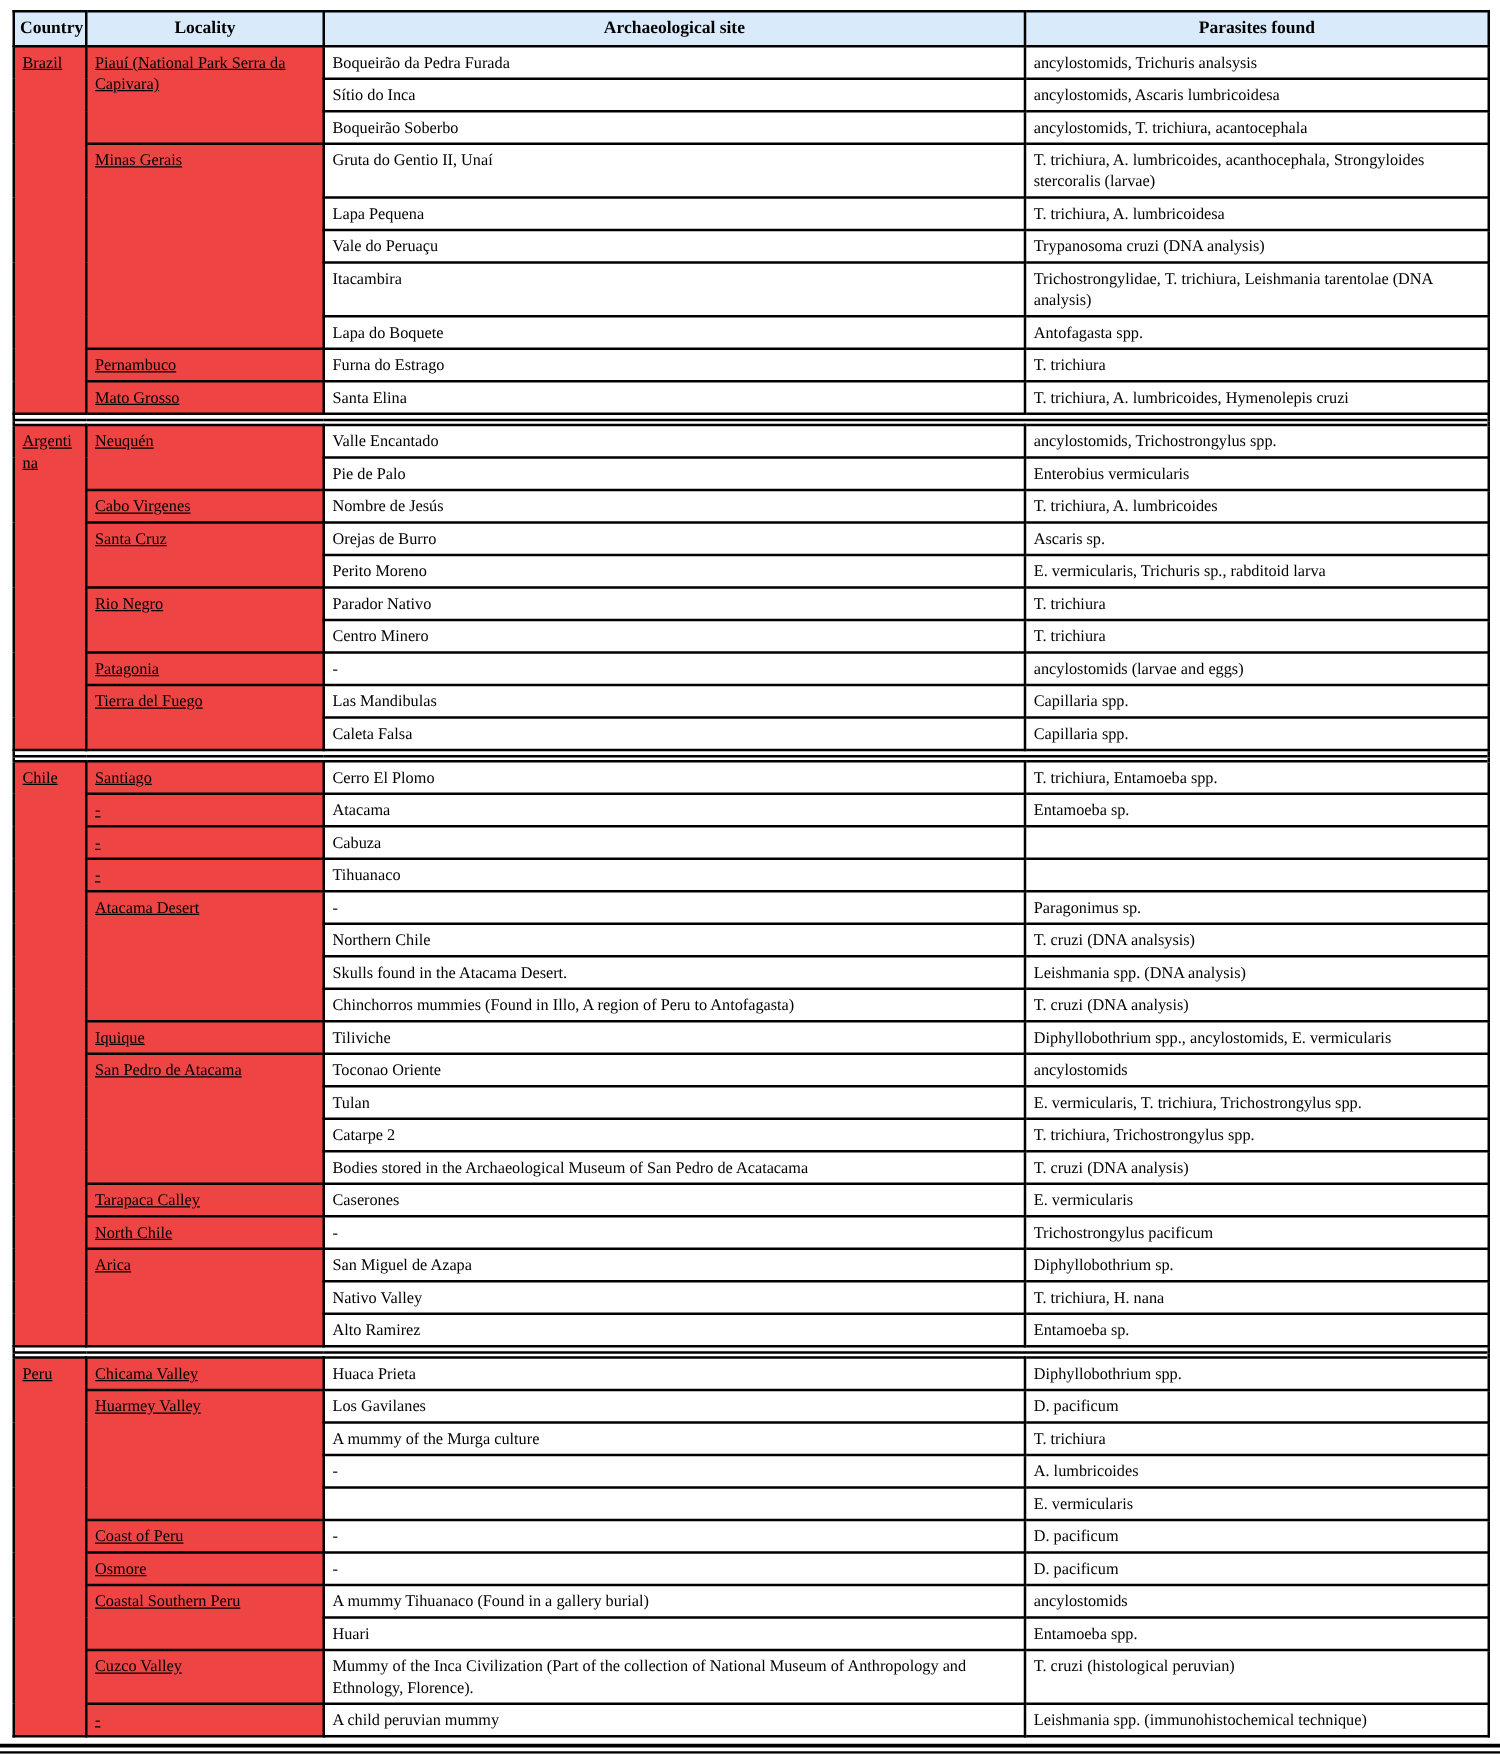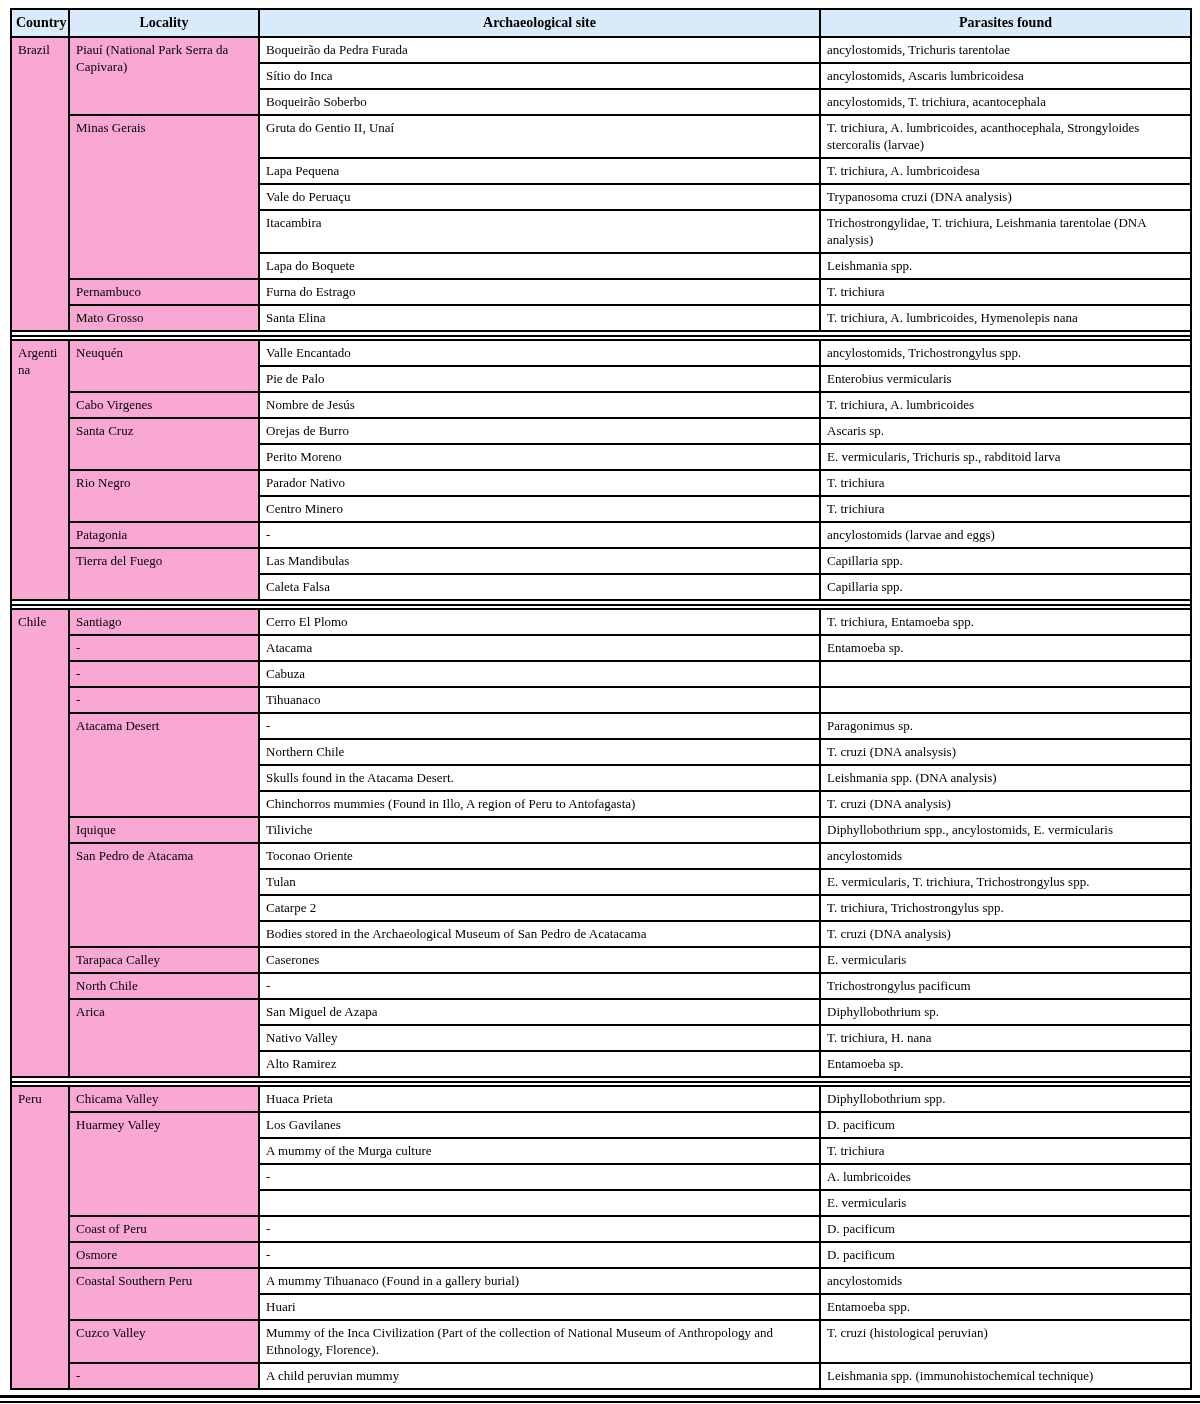--- a/index.html
+++ b/index.html
@@ -29,21 +29,21 @@
   }
   td {
     border: 2px solid #000;
     font-size: 13px;
     line-height: 17px;
     padding: 3px 6px 4px 6px;
     vertical-align: top;
     text-align: left;
     word-wrap: break-word;
   }
-  td.country, td.locality { background: #f9a8d4; }
+  td.country, td.locality { background: #ef4444; text-decoration: underline; }
   tr.sep td {
     padding: 0;
     line-height: 0;
     font-size: 0;
     border-top: none;
     border-bottom: none;
     border-left: 2px solid #000;
     border-right: 2px solid #000;
     background: #fff;
   }
@@ -74,21 +74,21 @@
         <th>Locality</th>
         <th>Archaeological site</th>
         <th>Parasites found</th>
       </tr>
     </thead>
     <tbody id="tbody">
         <tr>
           <td class="country" rowspan="10">Brazil</td>
           <td class="locality" rowspan="3">Piauí (National Park Serra da Capivara)</td>
           <td class="site">Boqueirão da Pedra Furada</td>
-          <td class="parasites">ancylostomids, Trichuris tarentolae</td>
+          <td class="parasites">ancylostomids, Trichuris analsysis</td>
         </tr>
         <tr>
           <td class="site">Sítio do Inca</td>
           <td class="parasites">ancylostomids, Ascaris lumbricoidesa</td>
         </tr>
         <tr>
           <td class="site">Boqueirão Soberbo</td>
           <td class="parasites">ancylostomids, T. trichiura, acantocephala</td>
         </tr>
         <tr>
@@ -103,31 +103,31 @@
         <tr>
           <td class="site">Vale do Peruaçu</td>
           <td class="parasites">Trypanosoma cruzi (DNA analysis)</td>
         </tr>
         <tr>
           <td class="site">Itacambira</td>
           <td class="parasites">Trichostrongylidae, T. trichiura, Leishmania tarentolae (DNA analysis)</td>
         </tr>
         <tr>
           <td class="site">Lapa do Boquete</td>
-          <td class="parasites">Leishmania spp.</td>
+          <td class="parasites">Antofagasta spp.</td>
         </tr>
         <tr>
           <td class="locality">Pernambuco</td>
           <td class="site">Furna do Estrago</td>
           <td class="parasites">T. trichiura</td>
         </tr>
         <tr>
           <td class="locality">Mato Grosso</td>
           <td class="site">Santa Elina</td>
-          <td class="parasites">T. trichiura, A. lumbricoides, Hymenolepis nana</td>
+          <td class="parasites">T. trichiura, A. lumbricoides, Hymenolepis cruzi</td>
         </tr>
         <tr class="sep sep-a">
           <td colspan="4"></td>
         </tr>
         <tr class="sep sep-b">
           <td colspan="4"></td>
         </tr>
         <tr>
           <td class="country" rowspan="10">Argentina</td>
           <td class="locality" rowspan="2">Neuquén</td>

